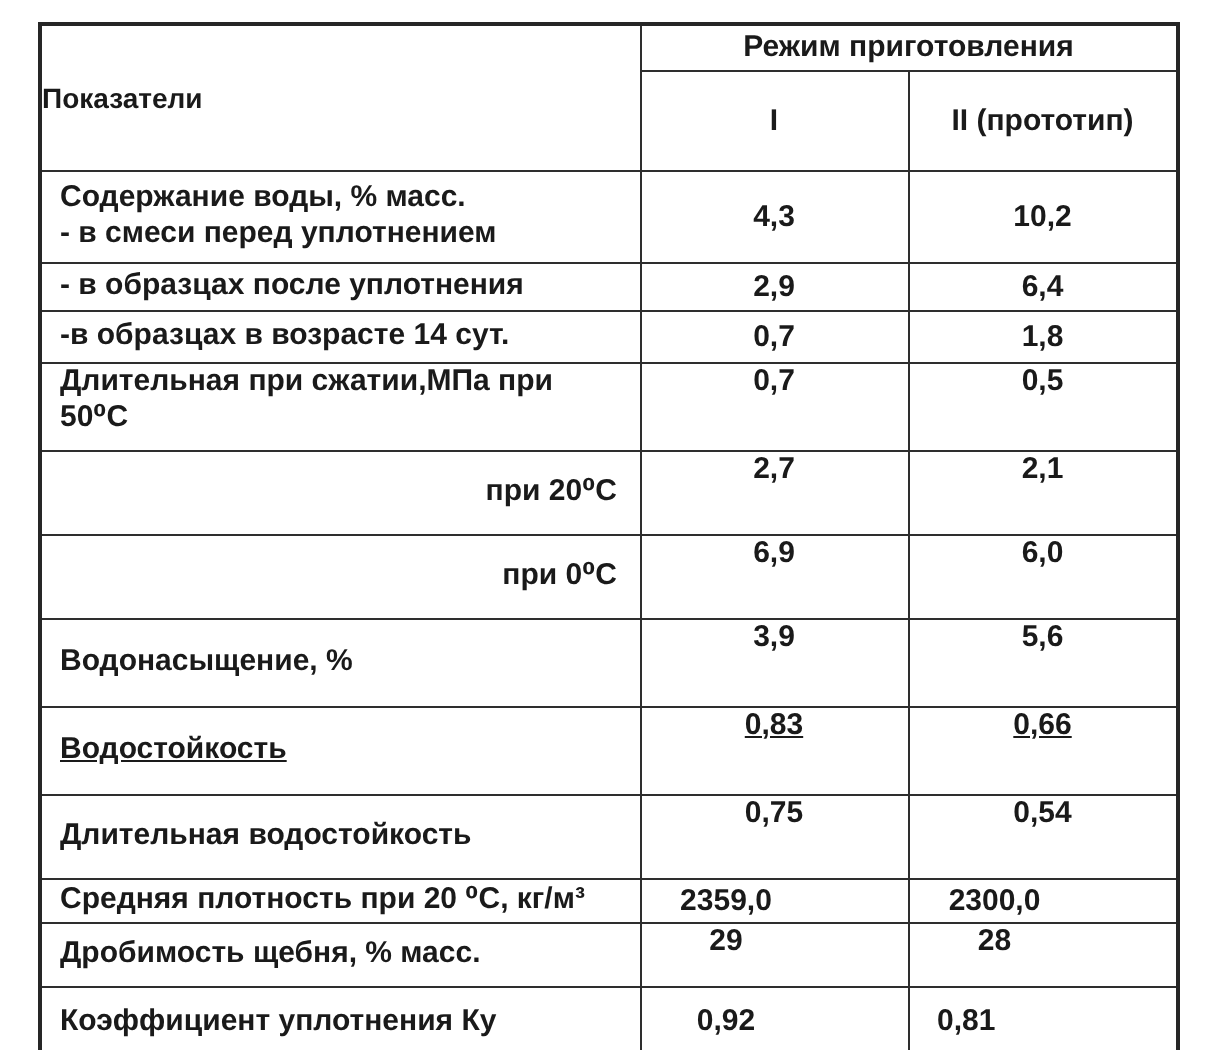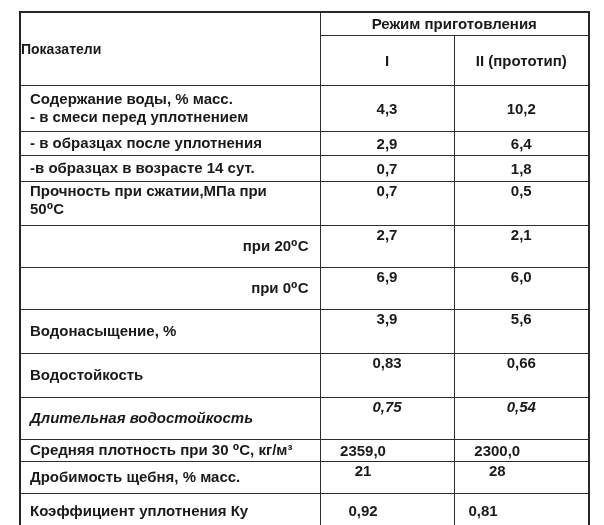--- a/index.html
+++ b/index.html
@@ -98,58 +98,58 @@
           <td class="label-cell align-left valign-middle">- в образцах после уплотнения</td>
           <td class="value-cell align-center valign-middle">2,9</td>
           <td class="value-cell align-center valign-middle">6,4</td>
         </tr>
         <tr style="height: 26px;">
           <td class="label-cell align-left valign-middle">-в образцах в возрасте 14 сут.</td>
           <td class="value-cell align-center valign-middle">0,7</td>
           <td class="value-cell align-center valign-middle">1,8</td>
         </tr>
         <tr style="height: 44px;">
-          <td class="label-cell align-left valign-top">Прочность при сжатии,МПа при
+          <td class="label-cell align-left valign-top">Длительная при сжатии,МПа при
 50⁰С</td>
           <td class="value-cell align-center valign-top">0,7</td>
           <td class="value-cell align-center valign-top">0,5</td>
         </tr>
         <tr style="height: 42px;">
           <td class="label-cell align-right valign-middle">при 20⁰С</td>
           <td class="value-cell align-center valign-top">2,7</td>
           <td class="value-cell align-center valign-top">2,1</td>
         </tr>
         <tr style="height: 42px;">
           <td class="label-cell align-right valign-middle">при 0⁰С</td>
           <td class="value-cell align-center valign-top">6,9</td>
           <td class="value-cell align-center valign-top">6,0</td>
         </tr>
         <tr style="height: 44px;">
           <td class="label-cell align-left valign-middle">Водонасыщение, %</td>
           <td class="value-cell align-center valign-top">3,9</td>
           <td class="value-cell align-center valign-top">5,6</td>
         </tr>
-        <tr style="height: 44px;">
+        <tr style="height: 44px; text-decoration: underline;">
           <td class="label-cell align-left valign-middle">Водостойкость</td>
           <td class="value-cell align-center valign-top">0,83</td>
           <td class="value-cell align-center valign-top">0,66</td>
         </tr>
-        <tr style="height: 42px; font-style: italic;">
+        <tr style="height: 42px;">
           <td class="label-cell align-left valign-middle">Длительная водостойкость</td>
           <td class="value-cell align-center valign-top">0,75</td>
           <td class="value-cell align-center valign-top">0,54</td>
         </tr>
         <tr style="height: 22px;">
-          <td class="label-cell align-left valign-middle">Средняя плотность при 30 ⁰С, кг/м³</td>
+          <td class="label-cell align-left valign-middle">Средняя плотность при 20 ⁰С, кг/м³</td>
           <td class="value-cell align-center-left valign-middle">2359,0</td>
           <td class="value-cell align-center-left valign-middle">2300,0</td>
         </tr>
         <tr style="height: 32px;">
           <td class="label-cell align-left valign-middle">Дробимость щебня, % масс.</td>
-          <td class="value-cell align-center-left valign-top">21</td>
+          <td class="value-cell align-center-left valign-top">29</td>
           <td class="value-cell align-center-left valign-top">28</td>
         </tr>
         <tr style="height: 36px;">
           <td class="label-cell align-left valign-middle">Коэффициент уплотнения Ку</td>
           <td class="value-cell align-center-left valign-middle">0,92</td>
           <td class="value-cell align-left valign-middle">0,81</td>
         </tr>
       </tbody>
   </table>
 </div>

